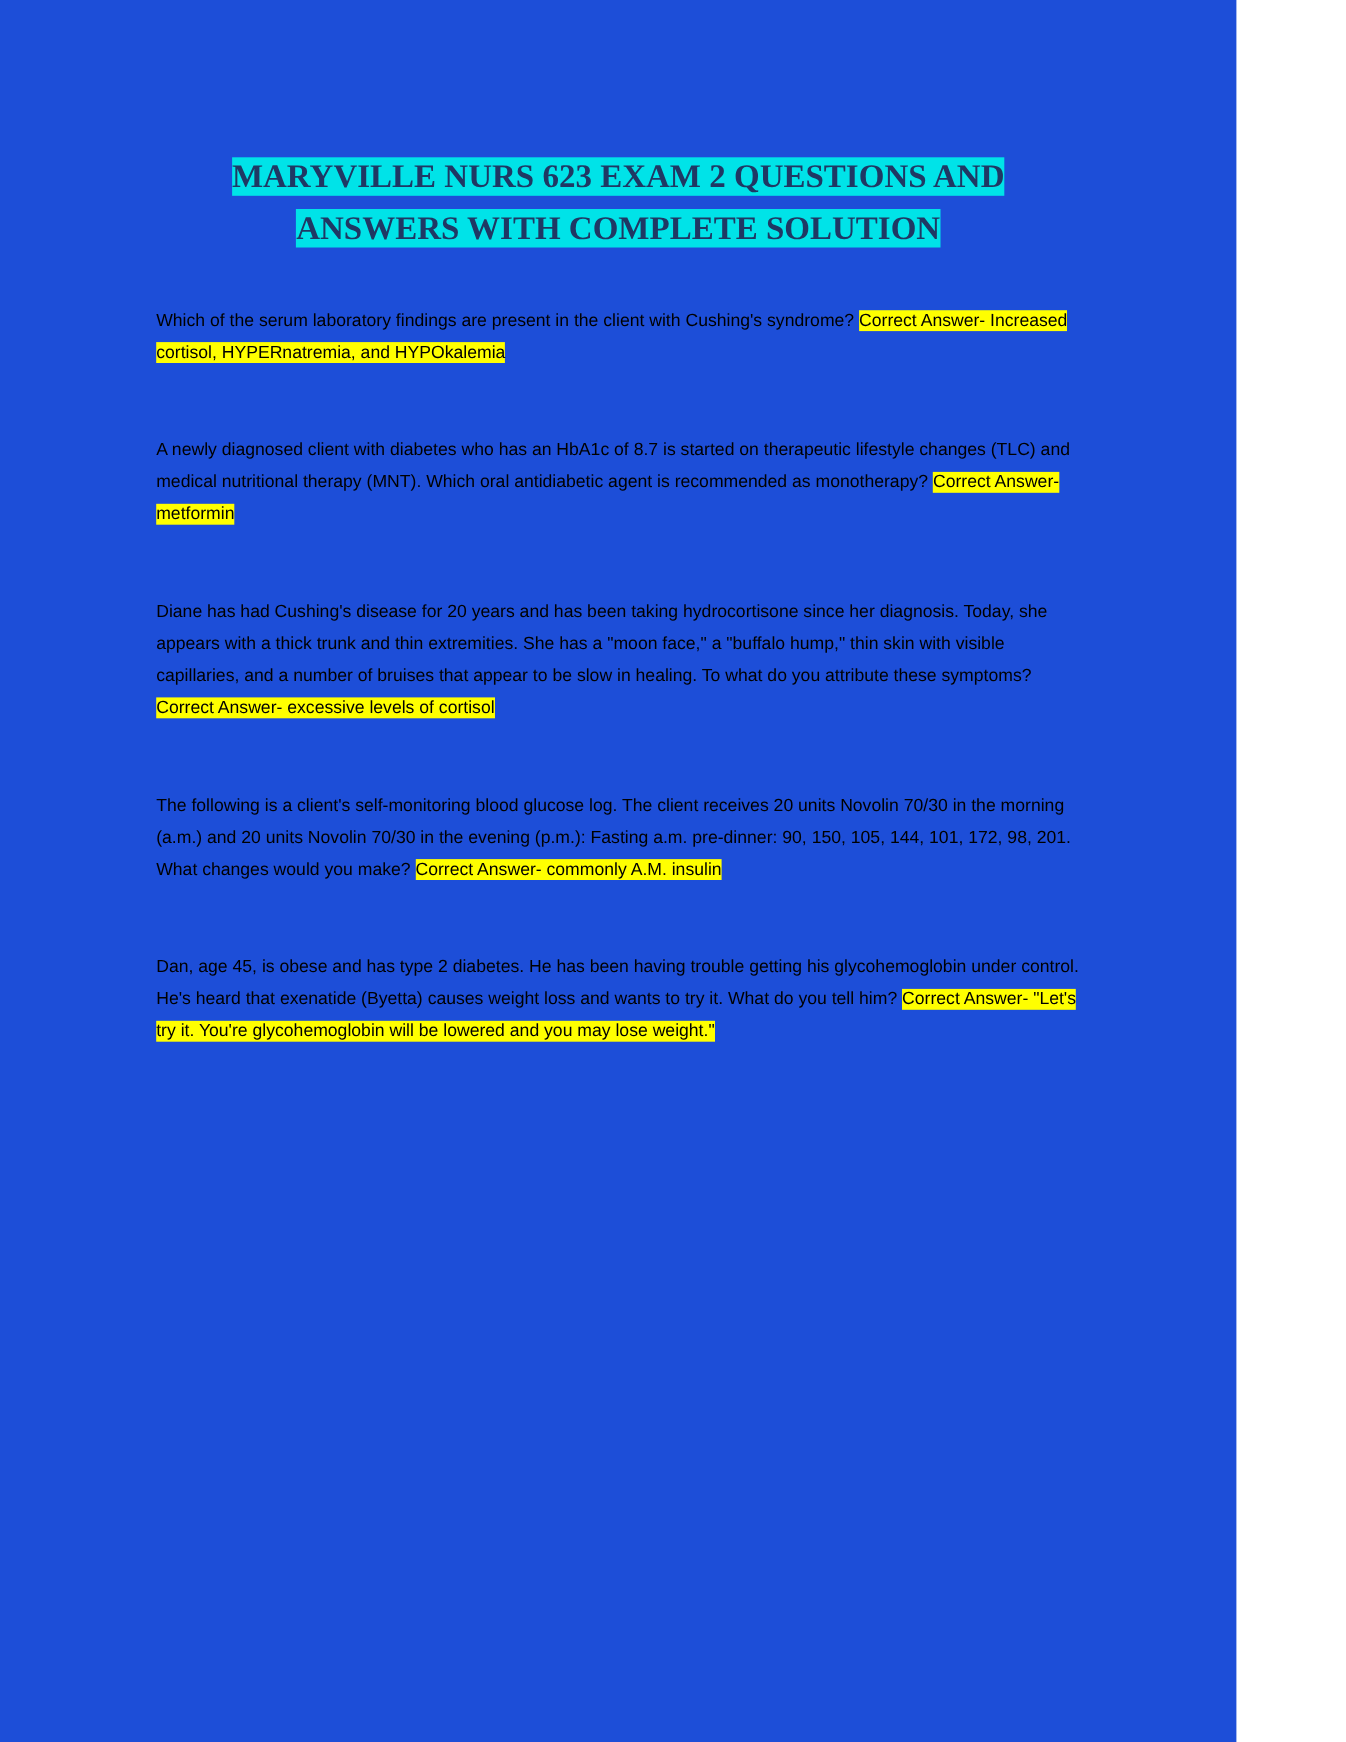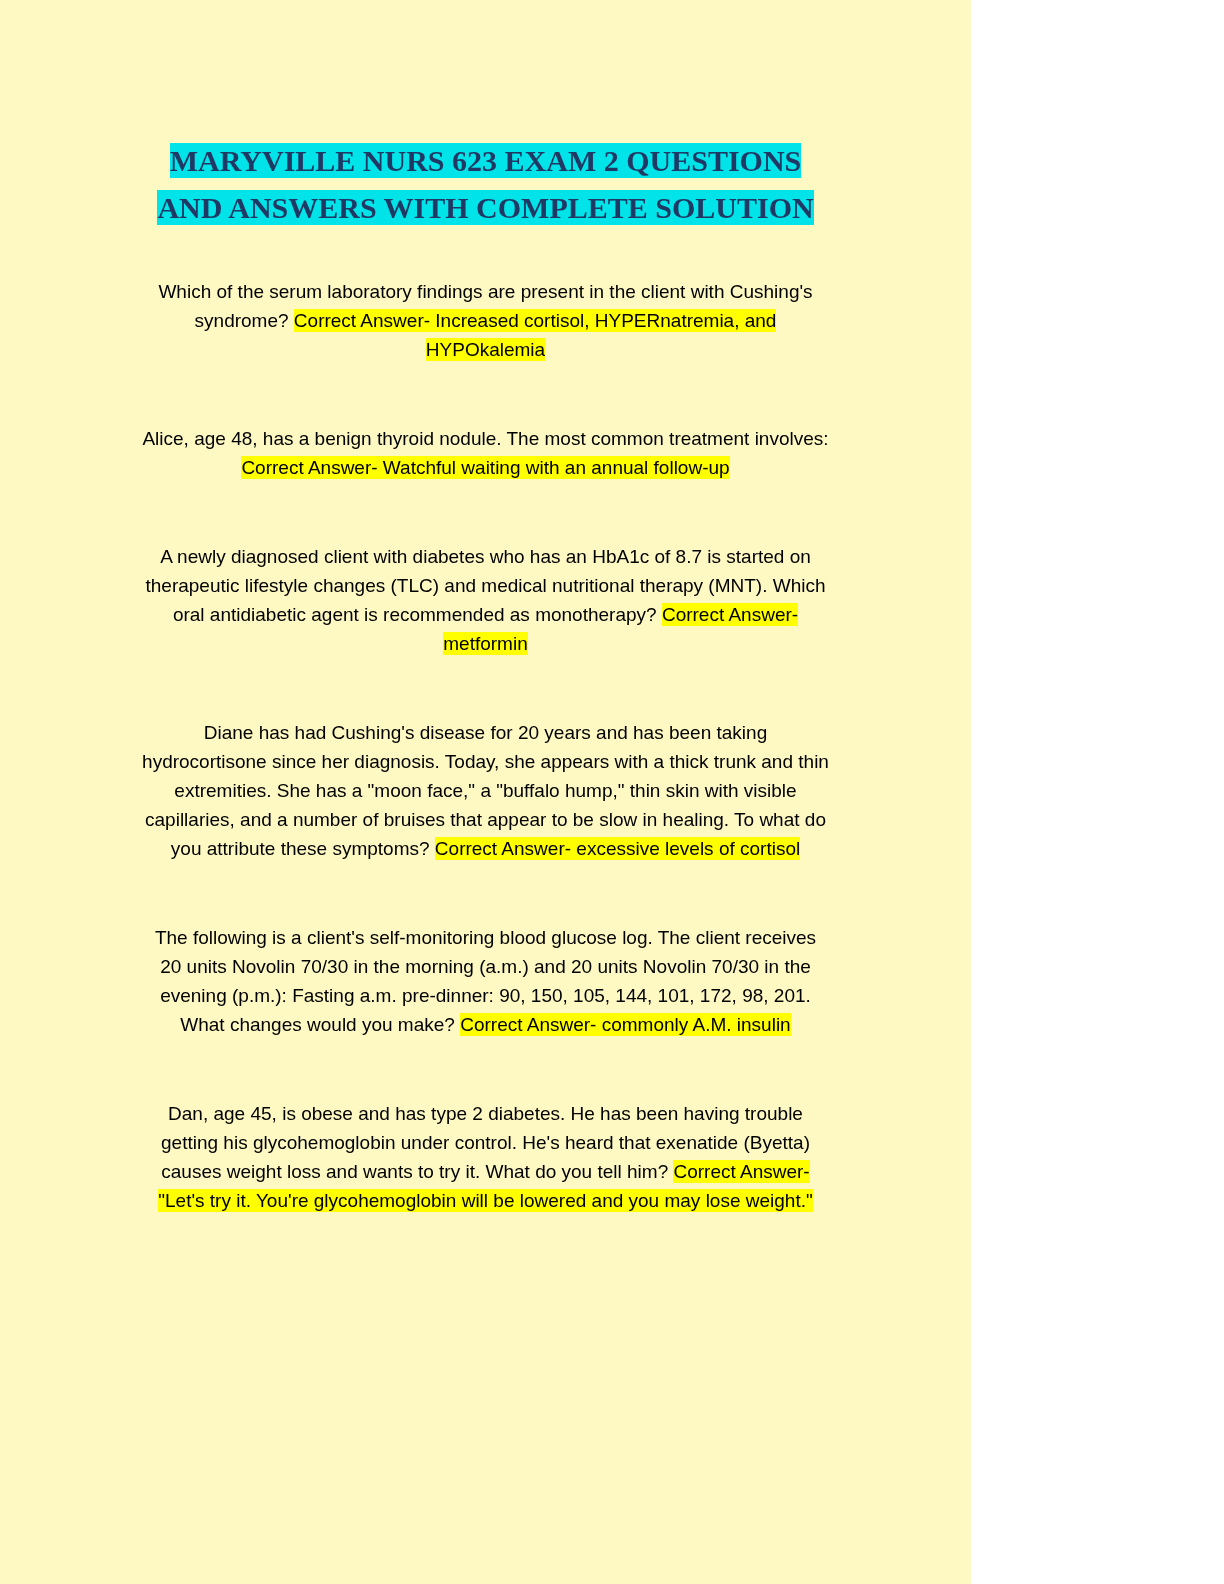--- a/index.html
+++ b/index.html
@@ -2,73 +2,68 @@
 <html><head>
 <meta charset="utf-8">
 <style>
   html, body {
     margin: 0;
     padding: 0;
     background: #ffffff;
   }
   .page {
     position: relative;
-    width: 971px;
+    width: 1124px;
     height: 1584px;
     box-sizing: border-box;
-    background: #fef9c3;
+    background: #1d4ed8;
     padding: 138px 142px 17px 142px;
     overflow: hidden;
   }
   .doc-title {
     font-family: "Liberation Serif", serif;
     font-weight: bold;
     font-size: 30px;
     line-height: 1.55;
     text-align: center;
     color: #1f3864;
     margin: 0 0 46px 0;
   }
   .hl-cyan {
     background: #00e3e8;
     padding: 1px 0;
     -webkit-box-decoration-break: clone;
     box-decoration-break: clone;
   }
   p.qa {
     font-family: "Liberation Sans", sans-serif;
-    font-size: 19px;
+    font-size: 16px;
     line-height: 29px;
     color: #000000;
     margin: 0 0 60px 0;
-    text-align: center;
   }
   .hl-yellow {
     background: #ffff00;
     padding: 1px 0;
     -webkit-box-decoration-break: clone;
     box-decoration-break: clone;
   }
 </style>
 </head>
 <body>
 
 <div class="page">
 
   <h1 class="doc-title"><span class="hl-cyan">MARYVILLE NURS 623 EXAM 2 QUESTIONS AND ANSWERS WITH COMPLETE SOLUTION</span></h1>
 
   <p class="qa">
     <span>Which of the serum laboratory findings are present in the client with Cushing's syndrome?</span>
     <span class="hl-yellow">Correct Answer- Increased cortisol, HYPERnatremia, and HYPOkalemia</span>
   </p>
 
-  <p class="qa">
-    <span>Alice, age 48, has a benign thyroid nodule. The most common treatment involves:</span>
-    <span class="hl-yellow">Correct Answer- Watchful waiting with an annual follow-up</span>
-  </p>
 
 
   <p class="qa">
     <span>A newly diagnosed client with diabetes who has an HbA1c of 8.7 is started on therapeutic lifestyle changes (TLC) and medical nutritional therapy (MNT). Which oral antidiabetic agent is recommended as monotherapy?</span>
     <span class="hl-yellow">Correct Answer- metformin</span>
   </p>
 
 
   <p class="qa">
     <span>Diane has had Cushing's disease for 20 years and has been taking hydrocortisone since her diagnosis. Today, she appears with a thick trunk and thin extremities. She has a "moon face," a "buffalo hump," thin skin with visible capillaries, and a number of bruises that appear to be slow in healing. To what do you attribute these symptoms?</span>

